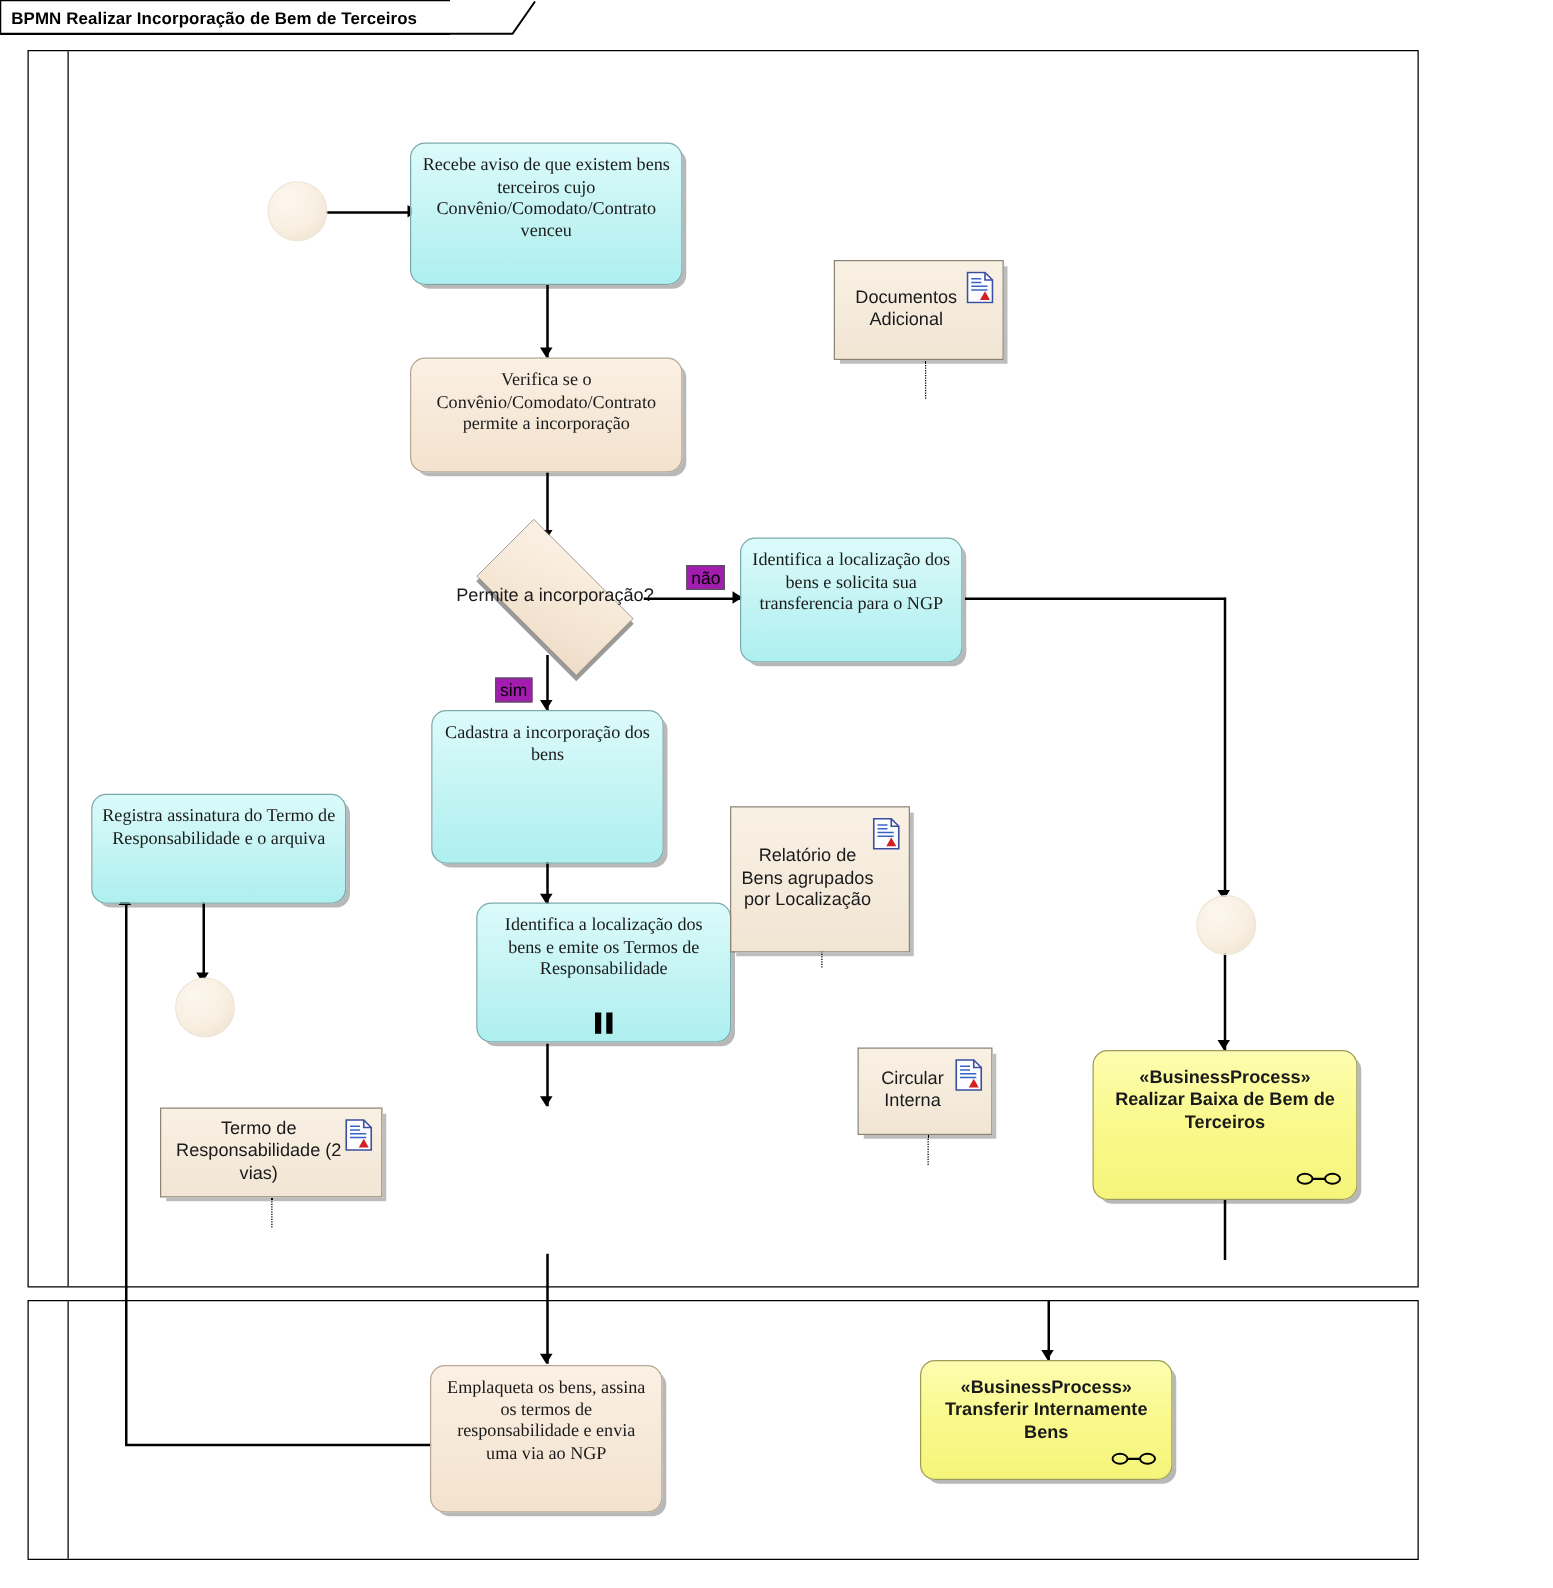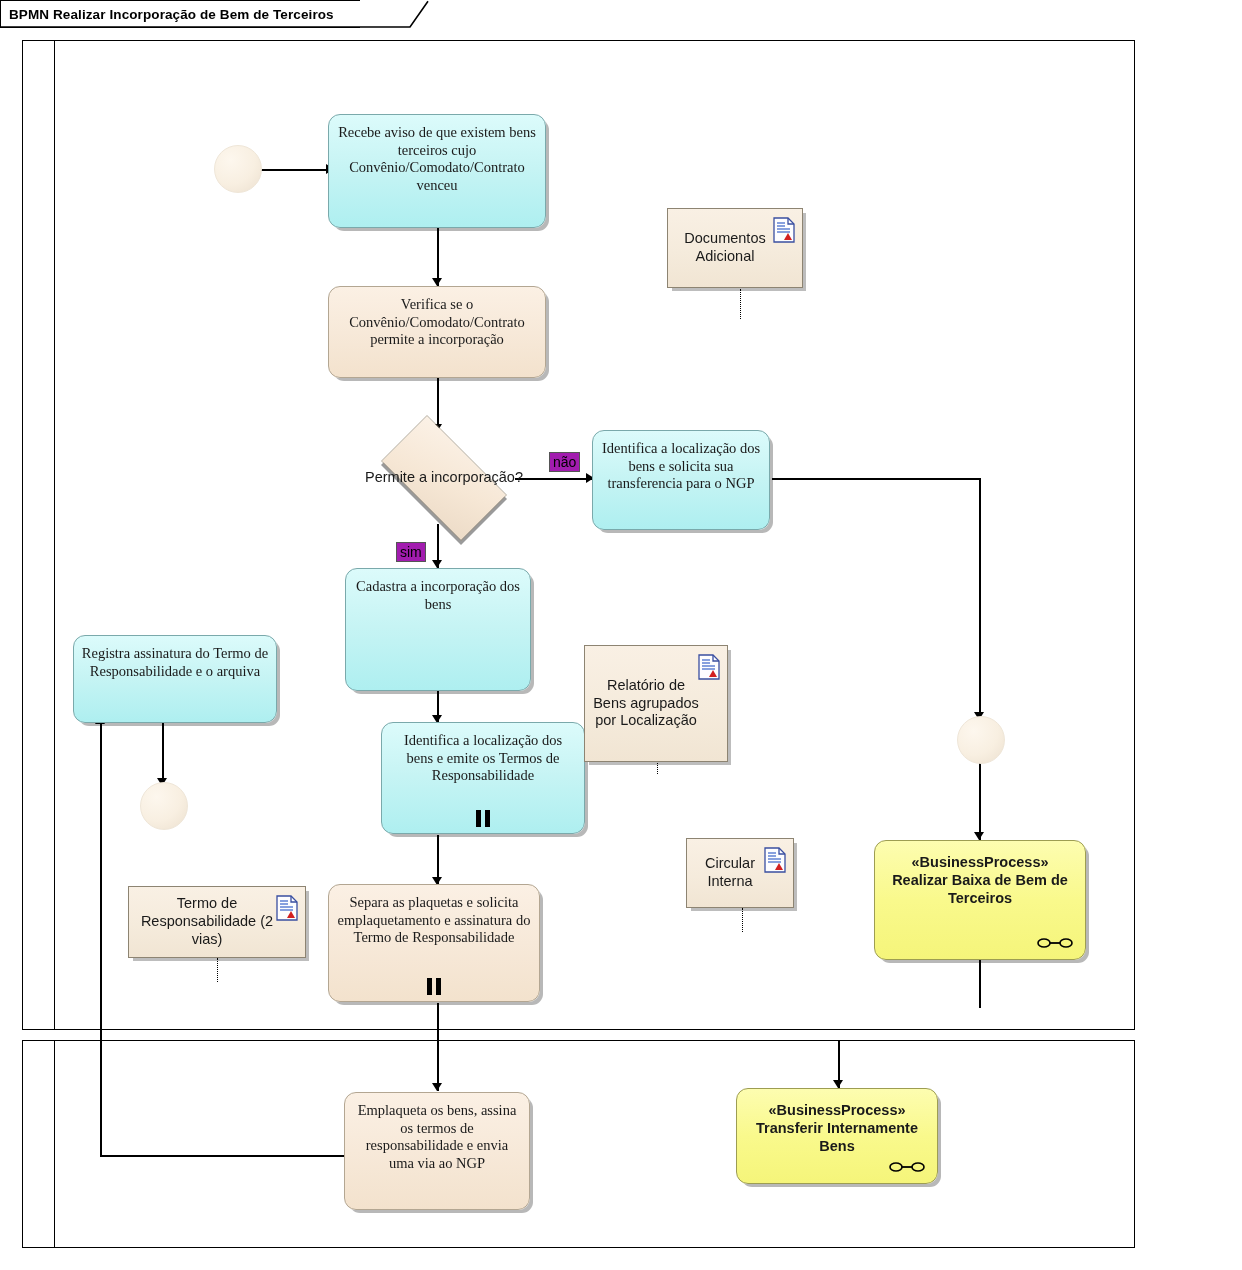--- a/index.html
+++ b/index.html
@@ -347,27 +347,20 @@
     <span class="marker-parallel">
       <span></span>
         <span></span>
     </span>
   </div>
 
   <div class="task task-cyan" style="left:73px;top:635px;width:204px;height:88px;">
     <span class="lbl">Registra assinatura do Termo de Responsabilidade e o arquiva</span>
   </div>
 
-  <div class="task task-cream" style="left:328px;top:884px;width:212px;height:118px;">
-    <span class="lbl">Separa as plaquetas e solicita emplaquetamento e assinatura do Termo de Responsabilidade</span>
-    <span class="marker-parallel">
-      <span></span>
-        <span></span>
-    </span>
-  </div>
 
   <div class="task task-cream" style="left:344px;top:1092px;width:186px;height:118px;">
     <span class="lbl">Emplaqueta os bens, assina os termos de responsabilidade e envia uma via ao NGP</span>
   </div>
 
   <div class="gw-shadow" style="left:364px;top:436px;width:160px;height:92px;">
     <div class="diamond"></div>
   </div>
   <div class="gateway" style="left:364px;top:432px;width:160px;height:92px;">
     <div class="diamond"></div>

